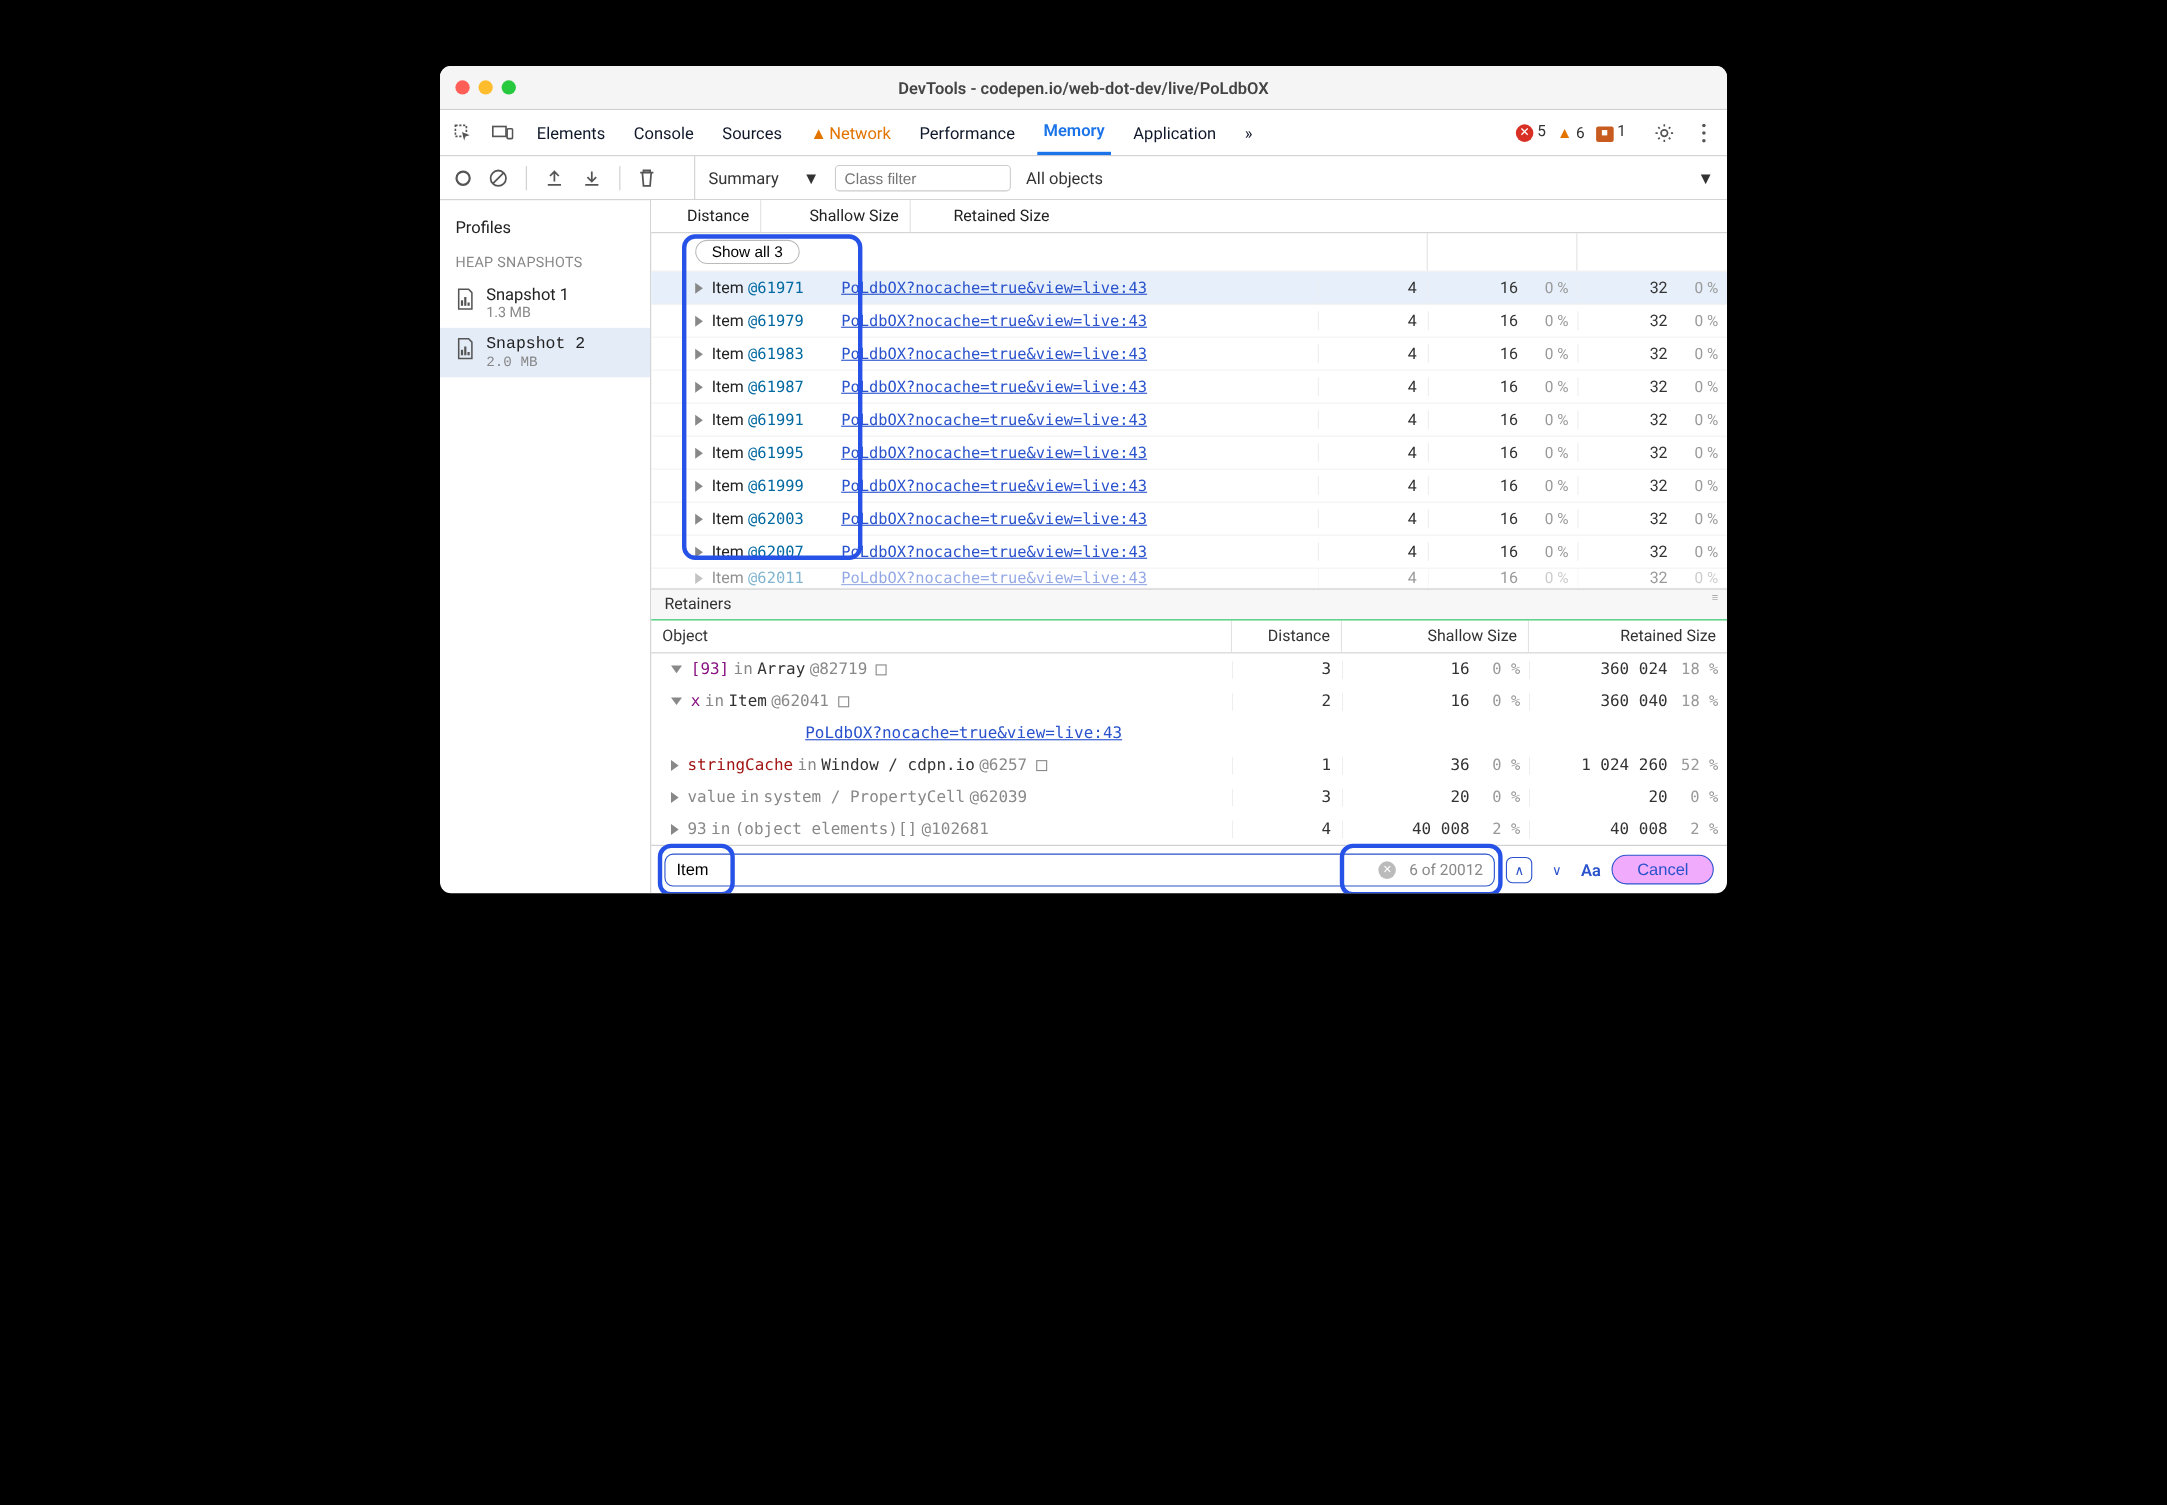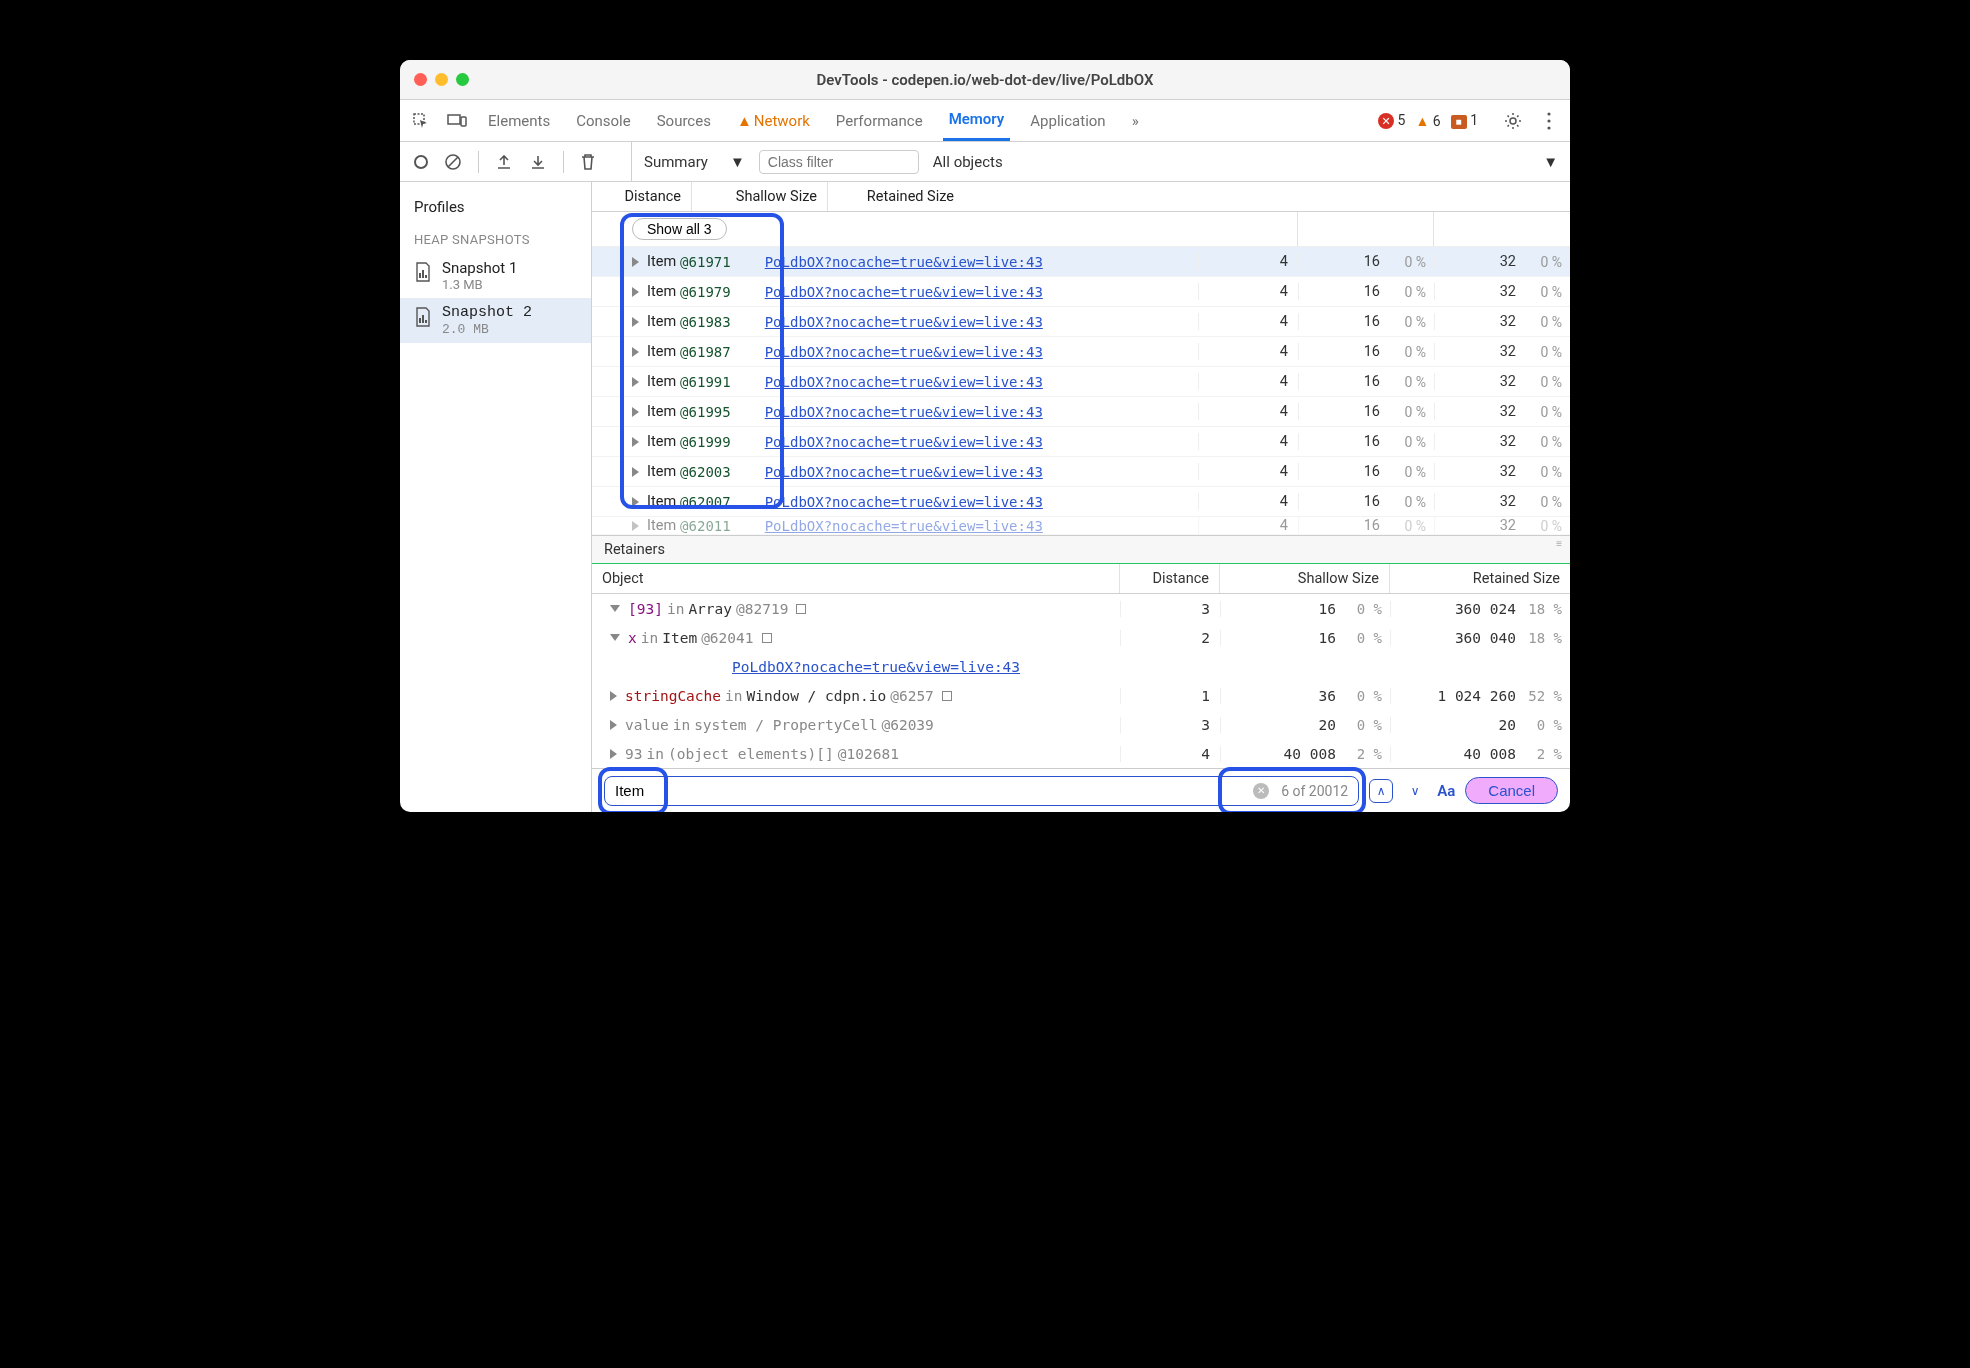--- a/index.html
+++ b/index.html
@@ -41,21 +41,21 @@
 
 .tabs {
   height: 42px;
   border-bottom: 1px solid #d0d0d0;
   display: flex;
   align-items: center;
   padding: 0 10px;
   gap: 14px;
 }
 .tab-icon { display:inline-flex; align-items:center; justify-content:center; width:22px; height:22px; }
-.tab-label { font-size: 15px; color: #737373; padding: 0 6px; height: 100%; display: flex; align-items:center; cursor: pointer; }
+.tab-label { font-size: 15px; color: #0f172a; padding: 0 6px; height: 100%; display: flex; align-items:center; cursor: pointer; }
 .tab-label.active { color: #1a73e8; border-bottom: 3px solid #1a73e8; font-weight: 600;}
 .tab-warn { color: #e37400; display:inline-flex; align-items:center; gap:2px;}
 .spacer { flex: 1; }
 .badge-group { display:flex; align-items:center; gap:10px; font-size:14px; }
 
 .toolbar {
   height: 40px;
   border-bottom: 1px solid #d0d0d0;
   display: flex;
   align-items: center;
@@ -99,21 +99,21 @@
 .showall-row .col-d, .showall-row .col-s, .showall-row .col-r { border-right:1px solid #e2e2e2;}
 .col-d { width:100px; } .col-s { width:136px; } .col-r { width:136px; border-right:none !important;}
 
 .rows-wrap { position:relative; }
 .highlight-box { position:absolute; left:28px; top:-34px; width:164px; height:296px; border:4px solid #2752e7; border-radius:12px; pointer-events:none; z-index:5;}
 .row { display:flex; border-bottom:1px solid #f2f2f2; height:30px; align-items:center; font-size:14.5px; }
 .row.sel { background:#e6effa; }
 .row .cell-constructor { flex:1; display:flex; align-items:center; padding-left:40px; gap:4px; overflow:hidden;}
 .tri { width:0; height:0; border-top:5px solid transparent; border-bottom:5px solid transparent; border-left:7px solid #888; display:inline-block; margin-right:4px;}
 .item-name { color:#222; }
-.item-id { color:#14532d; font-family: 'SF Mono', Menlo, monospace; font-size:14px;}
+.item-id { color:#0369a1; font-family: 'SF Mono', Menlo, monospace; font-size:14px;}
 .src-link { color:#2952cc; text-decoration:underline; font-family:'SF Mono', Menlo, monospace; font-size:14px; margin-left:30px; cursor:pointer;}
 .row .cell-d { width:100px; text-align:right; padding-right:10px; border-left:1px solid #eee;}
 .row .cell-s { width:136px; text-align:right; padding-right:8px; border-left:1px solid #eee; display:flex; justify-content:flex-end; align-items:center; gap:10px;}
 .row .cell-r { width:136px; text-align:right; padding-right:8px; border-left:1px solid #eee; display:flex; justify-content:flex-end; align-items:center; gap:10px;}
 .pct { color:#999; font-size:14px; width:36px; text-align:right;}
 .cut-row { height:18px; overflow:hidden; opacity:0.5;}
 
 .retainers-hdr { background:#f7f7f7; border-top:1px solid #ccc; border-bottom:1px solid #22c55e; padding:5px 12px; font-size:14.5px; position:relative;}
 .drag-lines { position:absolute; right:8px; top:6px; color:#aaa; font-size:10px; line-height:4px;}
 .ret-thead { display:flex; border-bottom:1px solid #d0d0d0;}

